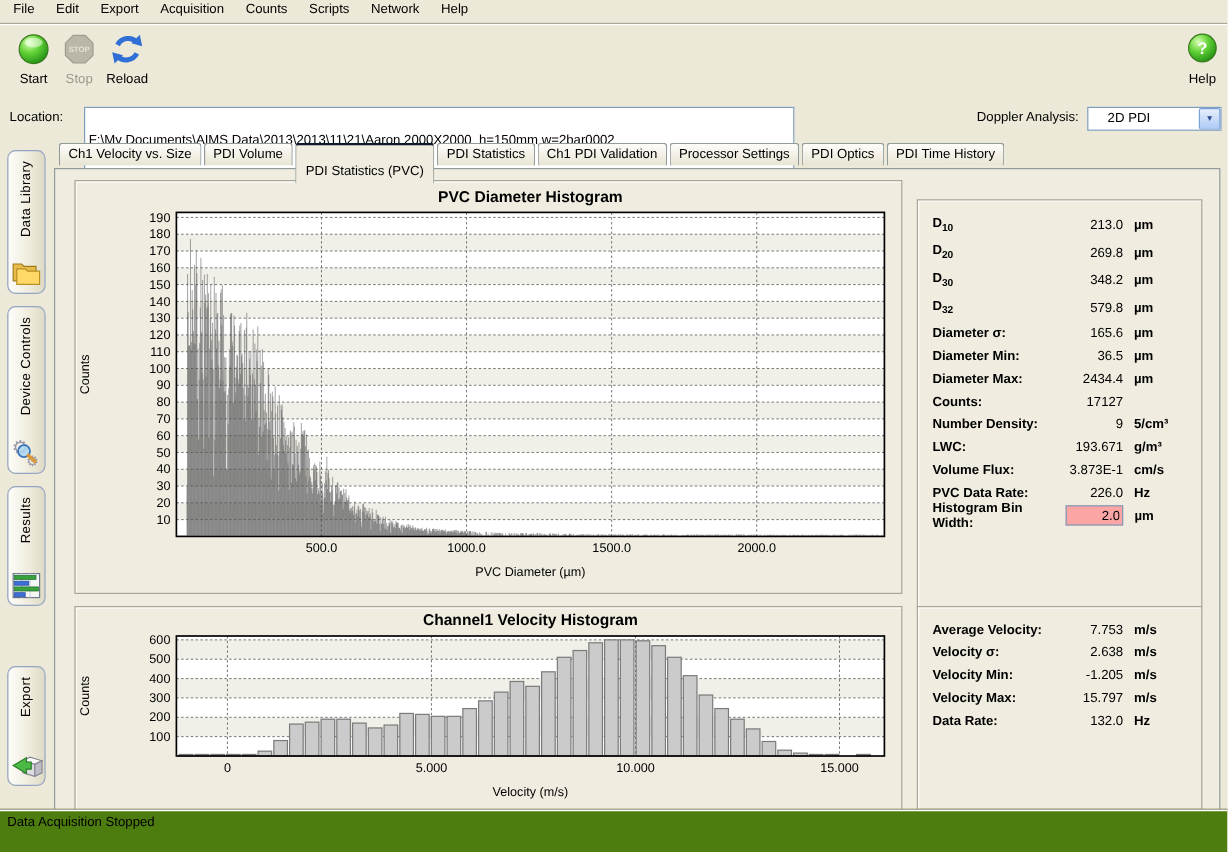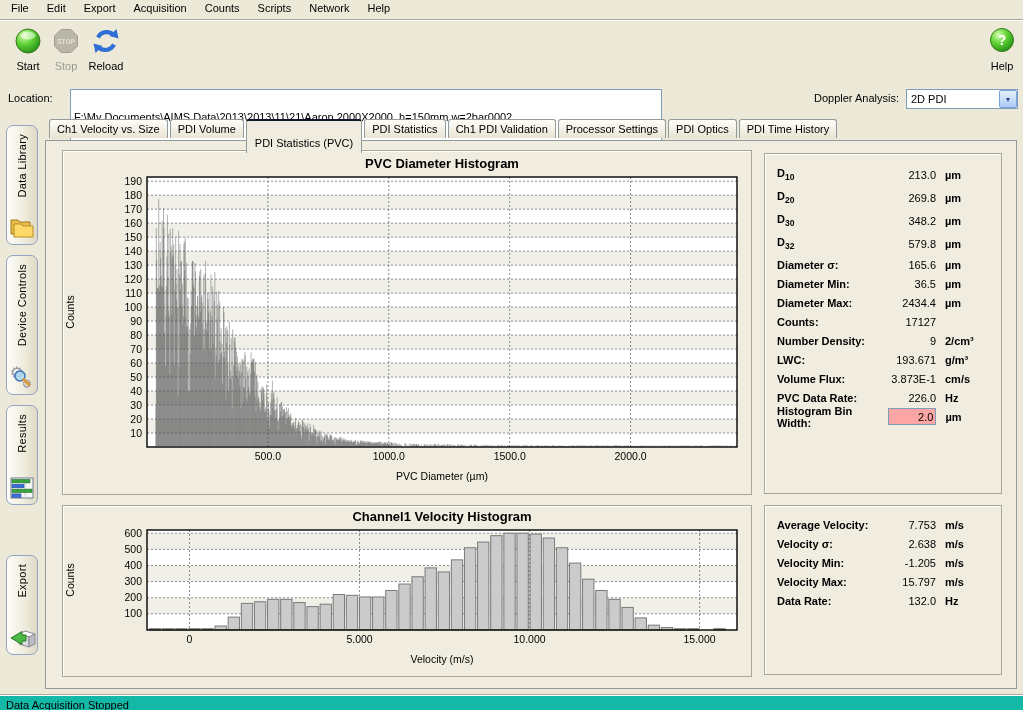--- a/index.html
+++ b/index.html
@@ -22,51 +22,51 @@
   #tool-contact{right:36px;width:88px;top:7px}
   #tool-help{right:4px;width:34px;top:7px}
   .disabled-label{color:#9d9a8b}
 
   
   #locrow{position:absolute;top:88px;left:0;right:0;height:22px}
   #loc-label{position:absolute;left:8px;top:4px}
   #loc-input{position:absolute;left:70px;top:1px;width:584px;height:16px;border:1px solid #7f9db9;font:11px "Liberation Sans",sans-serif;padding:19px 3px;background:#fff}
   #doppler-label{position:absolute;right:124px;top:4px}
   #doppler-select{position:absolute;right:5px;top:1px;width:110px;height:18px;border:1px solid #7f9db9;background:#fff;display:flex;align-items:center;cursor:default}
-  #doppler-value{flex:1;padding-left:4px}
+  #doppler-value{flex:1;padding-left:16px}
   #doppler-arrow{width:16px;height:16px;background:linear-gradient(#e6eefc,#aecbf7);border:1px solid #7aa0dd;border-radius:2px;color:#2c4d8e;font-size:7px;display:flex;align-items:center;justify-content:center;margin-right:0px}
 
   
   #sidebar{position:absolute;left:0;top:112px;width:45px;bottom:21px}
   .side-btn{position:absolute;left:6px;width:32px;border:1px solid #93a5c3;border-radius:7px;background:linear-gradient(to right,#fdfcf9 0%,#f0edde 55%,#dfdac5 100%);display:flex;flex-direction:column;align-items:center;justify-content:space-between;padding:8px 0 4px;box-sizing:border-box;cursor:default}
   .vtext{writing-mode:vertical-rl;transform:rotate(180deg);font-size:11px;color:#000;letter-spacing:.3px}
   .side-icon svg{display:block}
 
   
   #tabstrip{position:absolute;left:49px;top:119px;height:22px;display:flex;align-items:flex-start;z-index:3}
   .tab{padding:3px 7px;border:1px solid #919b9c;border-bottom:none;border-radius:3px 3px 0 0;background:linear-gradient(#fefdf9,#e8e4d3);margin-right:2px;white-space:nowrap;cursor:default}
   .tab.active{background:#f0ede0;border-top:2px solid #0f172a;padding:16px 8px 4px;margin-bottom:-1px;z-index:4}
   #tabpage{position:absolute;left:45px;top:140px;width:970px;bottom:21px;border:1px solid #919b9c;background:#f0ede0}
 
   .panel{position:absolute;border:1px solid #a9a696;background:#f0ede0;box-shadow:inset 1px 1px 0 #fff}
   #chart1-panel{left:16px;top:9px;width:688px;height:343px}
-  #panel-diam{left:718px;top:12px;width:238px;height:341px}
+  #panel-diam{left:718px;top:25px;width:238px;height:341px}
   #chart2-panel{left:16px;top:364px;width:688px;height:170px}
   #panel-vel{left:718px;top:364px;width:238px;height:170px}
   .stats{padding:9px 10px 0 12px;box-sizing:border-box}
   .stat-row{display:flex;align-items:center;height:19px;font-size:11px}
   .stat-row.dsub{height:23px}
   .stat-label{font-weight:bold}
   .stat-label sub{font-size:8.5px;font-weight:bold}
   .stat-value{flex:1;text-align:right}
   .stat-unit{width:46px;padding-left:9px;font-weight:bold;box-sizing:content-box}
   .stat-input{width:42px;height:15px;border:1px solid #7f9db9;font:11px "Liberation Sans",sans-serif;text-align:right;padding:0 2px;margin-left:auto;background:#fca5a5}
 
   
-  #statusbar{position:absolute;bottom:0;left:0;right:0;height:16px;border-top:1px solid #aca899;box-shadow:inset 0 1px 0 #fff;padding:4px 6px 0;box-sizing:border-box;background:#14b8a6}
+  #statusbar{position:absolute;bottom:0;left:0;right:0;height:36px;border-top:1px solid #aca899;box-shadow:inset 0 1px 0 #fff;padding:4px 6px 0;box-sizing:border-box;background:#4d7c0f}
 </style>
 </head>
 <body>
 
 <div id="win">
 
   <svg width="0" height="0" style="position:absolute" aria-hidden="true">
     <defs>
       <radialGradient id="gGreen" cx="35%" cy="28%" r="80%">
         <stop offset="0" stop-color="#d9ffb3"></stop>
@@ -300,21 +300,21 @@
           <span class="stat-unit">µm</span>
         </div>
         <div class="stat-row">
           <span class="stat-label">Counts:</span>
           <span class="stat-value">17127</span>
           <span class="stat-unit"></span>
         </div>
         <div class="stat-row">
           <span class="stat-label">Number Density:</span>
           <span class="stat-value">9</span>
-          <span class="stat-unit">2/cm³</span>
+          <span class="stat-unit">5/cm³</span>
         </div>
         <div class="stat-row">
           <span class="stat-label">LWC:</span>
           <span class="stat-value">193.671</span>
           <span class="stat-unit">g/m³</span>
         </div>
         <div class="stat-row">
           <span class="stat-label">Volume Flux:</span>
           <span class="stat-value">3.873E-1</span>
           <span class="stat-unit">cm/s</span>

